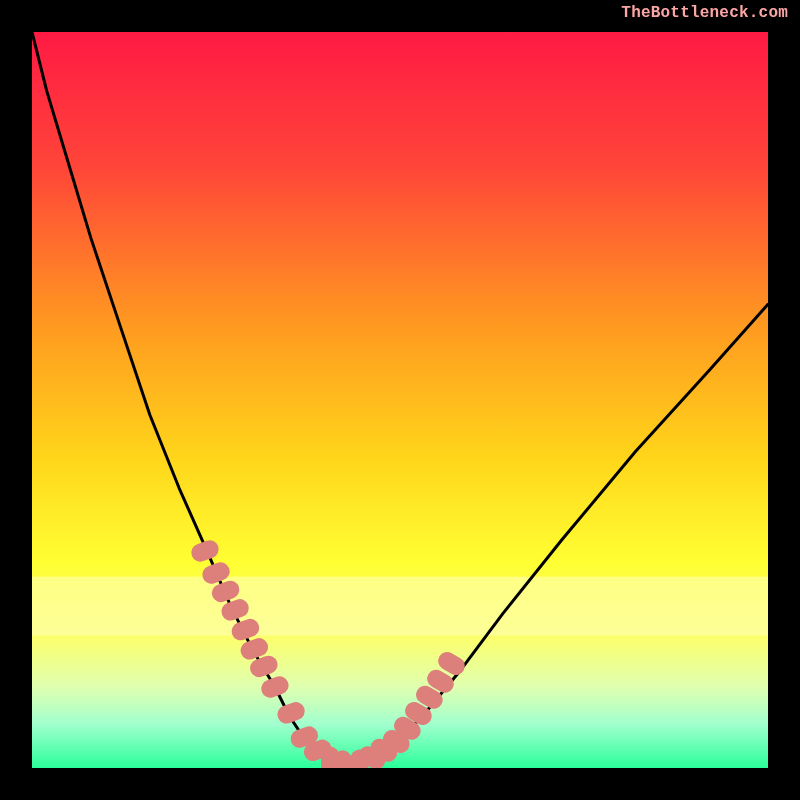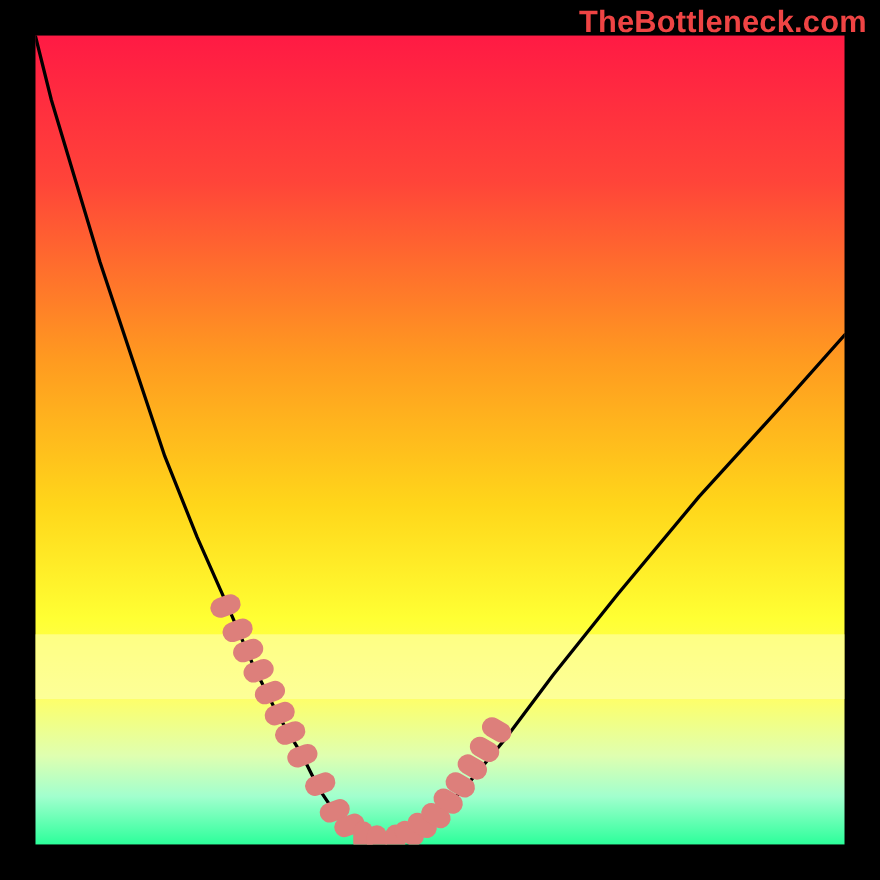--- a/index.html
+++ b/index.html
@@ -23,24 +23,24 @@
     left: 32px;
     top: 32px;
     width: 736px;
     height: 736px;
     overflow: hidden;
   }
   .attribution {
     position: absolute;
     top: 4px;
     right: 12px;
-    font-family: Liberation Sans, sans-serif;
-    font-size: 28px;
+    font-family: Liberation Mono, monospace;
+    font-size: 16px;
     font-weight: 600;
-    color: #ef4444;
+    color: #fca5a5;
     letter-spacing: 0.2px;
   }
   svg { display: block; }
 </style>
 </head>
 <body>
 
 <div class="frame">
 
   <div class="plot-area">

